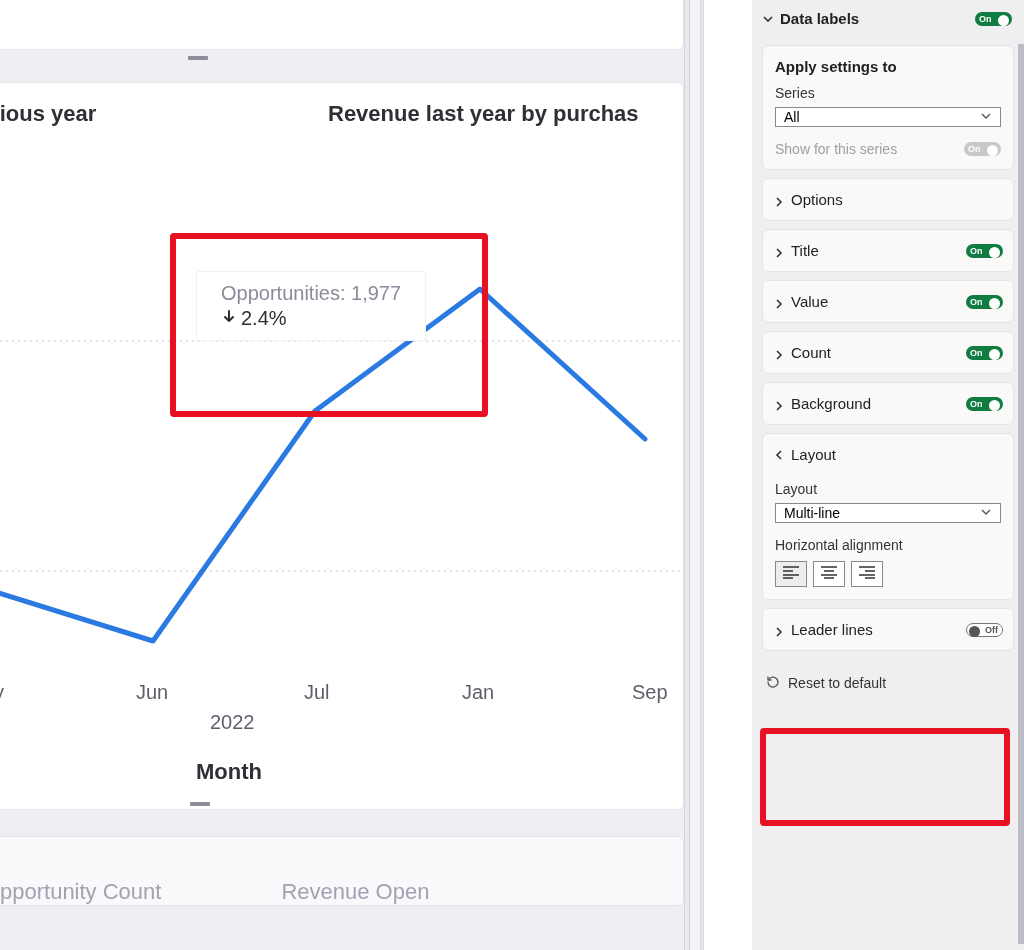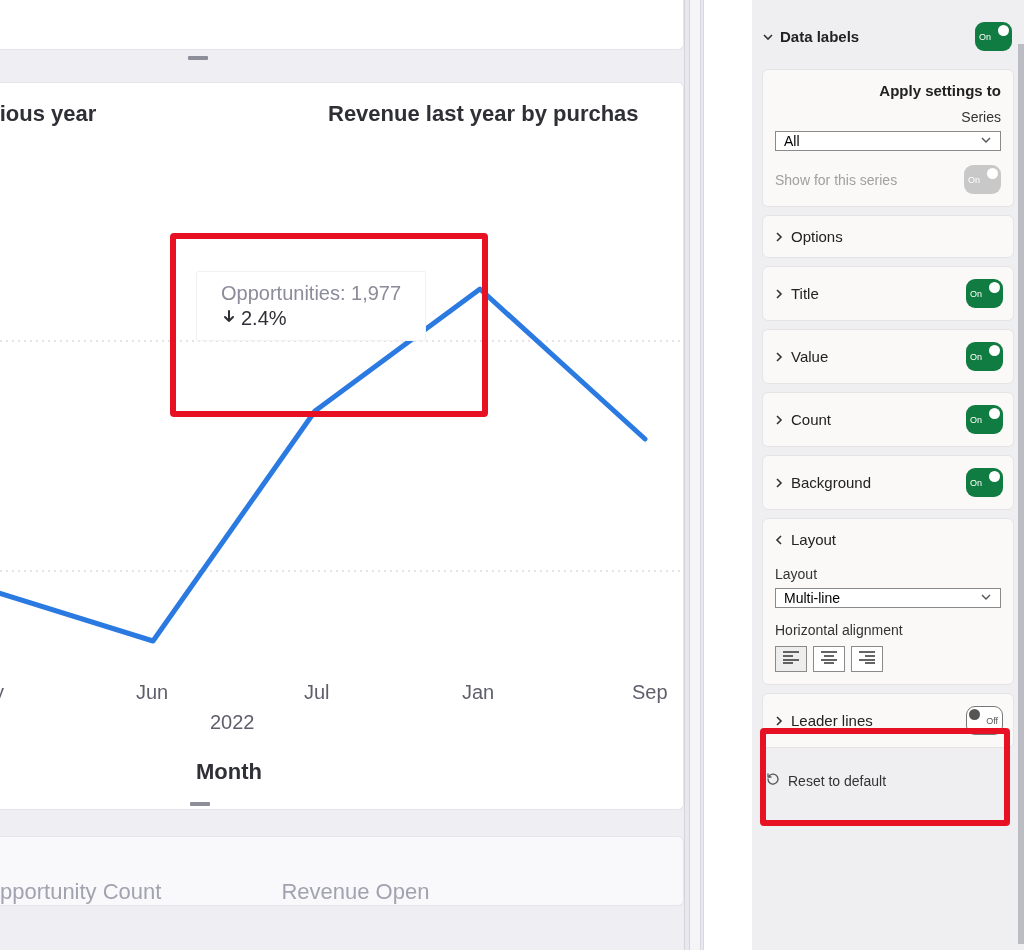--- a/index.html
+++ b/index.html
@@ -38,52 +38,52 @@
 
   .vr { position: absolute; left: 684px; top: 0; width: 6px; height: 950px; background: #e8e8ee; border-left: 1px solid #d4d4dc; border-right: 1px solid #d4d4dc; }
   .vr2 { position: absolute; left: 700px; top: 0; width: 4px; height: 950px; background: #e8e8ee; border-left: 1px solid #d8d8e0; border-right: 1px solid #d8d8e0; }
   .gap2 { position: absolute; left: 704px; top: 0; width: 48px; height: 950px; background: #fff; }
 
   
   .format-pane { position: absolute; left: 752px; top: 0; width: 272px; height: 950px; background: #efeff1; overflow: hidden; }
 
   .format-scroll-indicator { position: absolute; right: 0; top: 44px; width: 6px; height: 900px; background: #bcbcc4; }
 
-  .card-header-top { display: flex; align-items: center; gap: 6px; padding: 22px 12px 12px 10px; font-size: 15px; font-weight: 600; color: #222; }
+  .card-header-top { display: flex; align-items: center; gap: 6px; padding: 10px 12px 12px 10px; font-size: 15px; font-weight: 600; color: #222; }
 
   .section { margin: 6px 10px 8px 10px; background: #faf9f8; border: 1px solid #e4e4e7; border-radius: 6px; }
   .section-header { display: flex; align-items: center; gap: 6px; padding: 12px 10px; font-size: 15px; color: #222; cursor: pointer; }
   .section-header.expanded .chev { transform: rotate(90deg); }
   .section-body { padding: 0 12px 12px 12px; }
 
   .field-label { font-size: 14px; color: #333; margin: 6px 0 6px 0; }
   .dropdown { width: 100%; height: 20px; border: 1px solid #8a8a8a; background: #fff; display: flex; align-items: center; justify-content: space-between; padding: 0 8px; font-size: 14px; cursor: pointer; }
 
   .disabled-row { display: flex; align-items: center; justify-content: space-between; margin-top: 14px; }
   .disabled-label { font-size: 14px; color: #a0a0a0; }
 
-  .toggle { width: 37px; height: 29px; border-radius: 9px; position: relative; display: inline-flex; align-items: center; padding: 0 4px; font-size: 9px; color: #fff; font-weight: 400; }
+  .toggle { width: 37px; height: 14px; border-radius: 9px; position: relative; display: inline-flex; align-items: center; padding: 0 4px; font-size: 9px; color: #fff; font-weight: 700; }
   .toggle.on { background: #107c41; justify-content: flex-start; }
   .toggle.off { background: #fff; border: 1px solid #777; color: #555; justify-content: flex-end; }
   .toggle.disabled { background: #c8c8c8; color: #fff; }
   .toggle .knob { position: absolute; width: 11px; height: 11px; border-radius: 50%; background: #fff; top: 3px; }
   .toggle.on .knob { right: 3px; }
   .toggle.off .knob { left: 2px; background: #555; top: 2px; }
   .toggle.disabled .knob { right: 3px; }
 
   .row-header { display: flex; align-items: center; justify-content: space-between; padding: 12px 10px; }
-  .row-header .lbl { display: flex; align-items: center; gap: 6px; font-size: 15px; color: #222; }
+  .row-header .lbl { display: flex; align-items: flex-end; gap: 6px; font-size: 15px; color: #222; }
 
   .align-group { display: flex; gap: 6px; margin-top: 8px; }
   .align-btn { width: 32px; height: 26px; border: 1px solid #8a8a8a; background: #fff; display: flex; align-items: center; justify-content: center; cursor: pointer; }
   .align-btn.active { background: #ededed; }
 
   .red-box-2 { left: 760px; top: 728px; width: 250px; height: 98px; }
 
-  .reset-row { display: flex; align-items: center; gap: 8px; padding: 16px 14px; font-size: 14px; color: #333; cursor: pointer; }
+  .reset-row { display: flex; align-items: flex-start; gap: 8px; padding: 16px 14px; font-size: 14px; color: #333; cursor: pointer; }
 
   .chev { display: inline-block; transition: transform .1s; }
   .chev svg { display: block; }
 
 </style>
 </head>
 <body>
 
 <div class="canvas-area">
   <div class="top-card"></div>
@@ -150,21 +150,21 @@
       </span>
       <span>Data labels</span>
     </span>
     <span class="toggle on">
         <span>On</span>
         <span class="knob"></span>
       </span>
   </div>
 
   <div class="section">
-    <div class="section-body" style="padding-top:12px;text-align:right;">
+    <div class="section-body" style="padding-top:12px;">
       <div style="font-size:15px;font-weight:600;color:#222;margin-bottom:10px;">Apply settings to</div>
       <div class="field-label">Series</div>
       <div class="dropdown">
         <span>All</span>
         <span>
           <svg width="12" height="12" viewBox="0 0 12 12">
               <path d="M2 4l4 4 4-4" stroke="#555" stroke-width="1.4" fill="none"></path>
             </svg>
         </span>
       </div>

